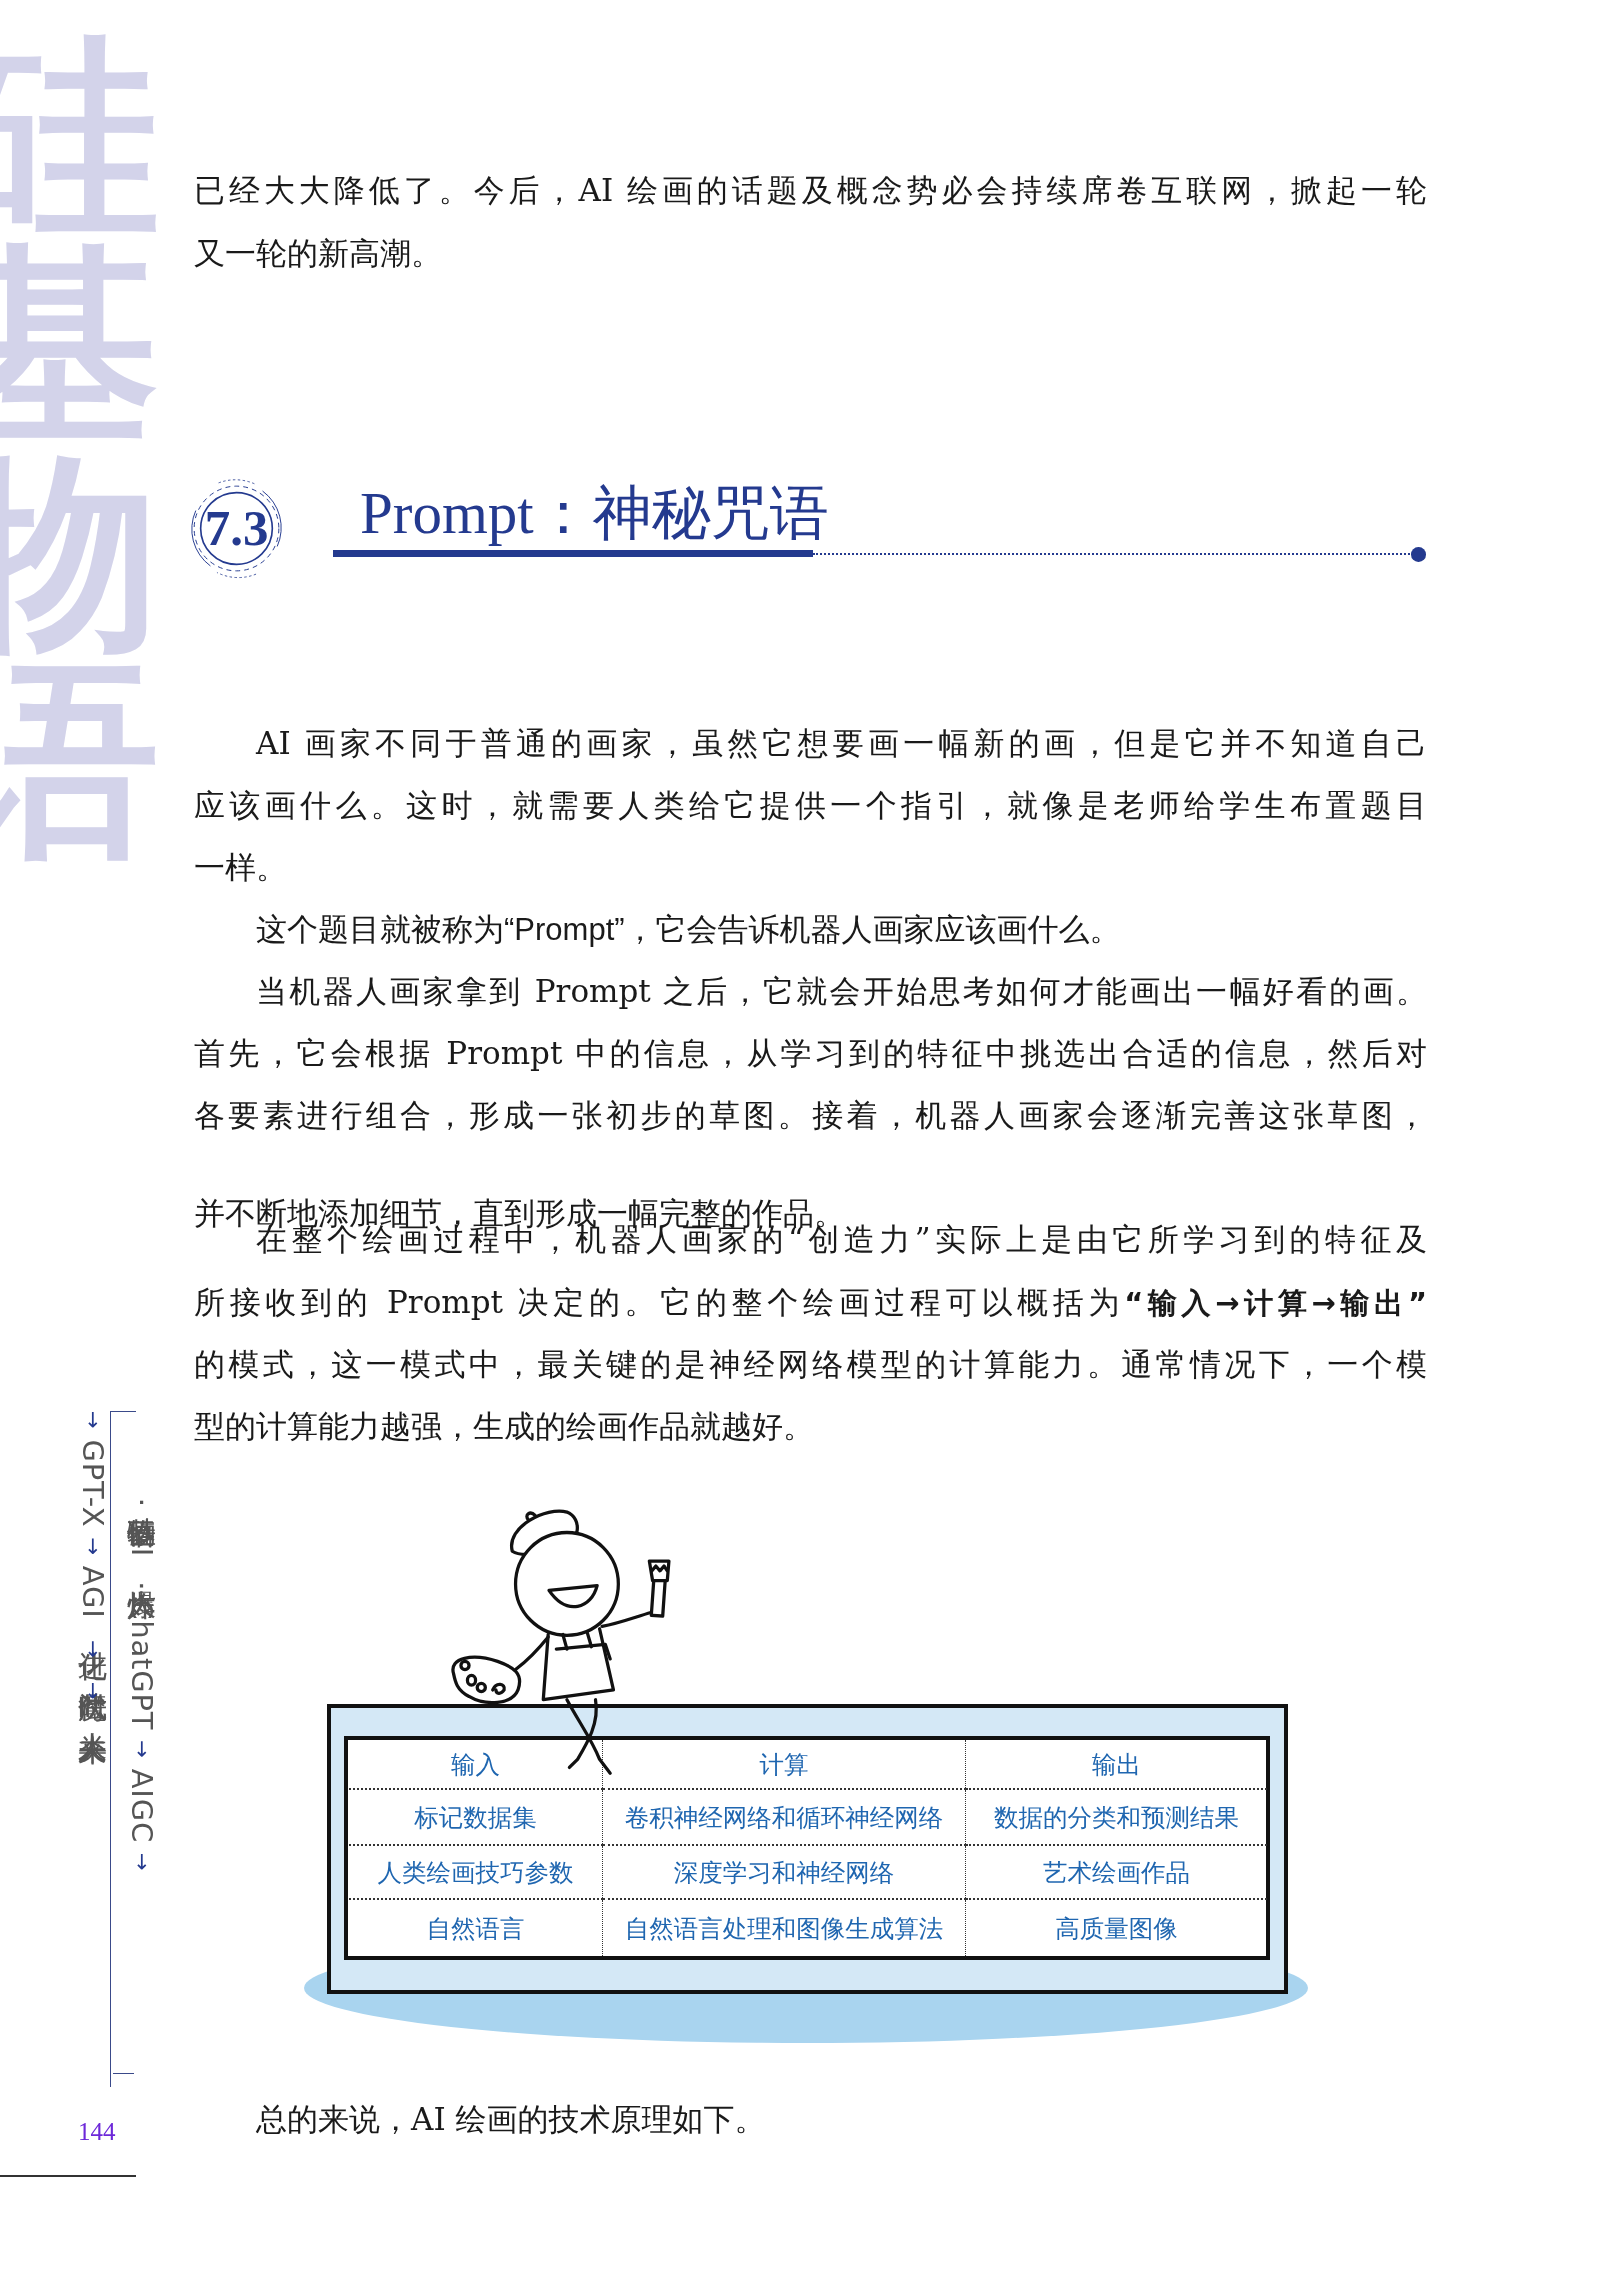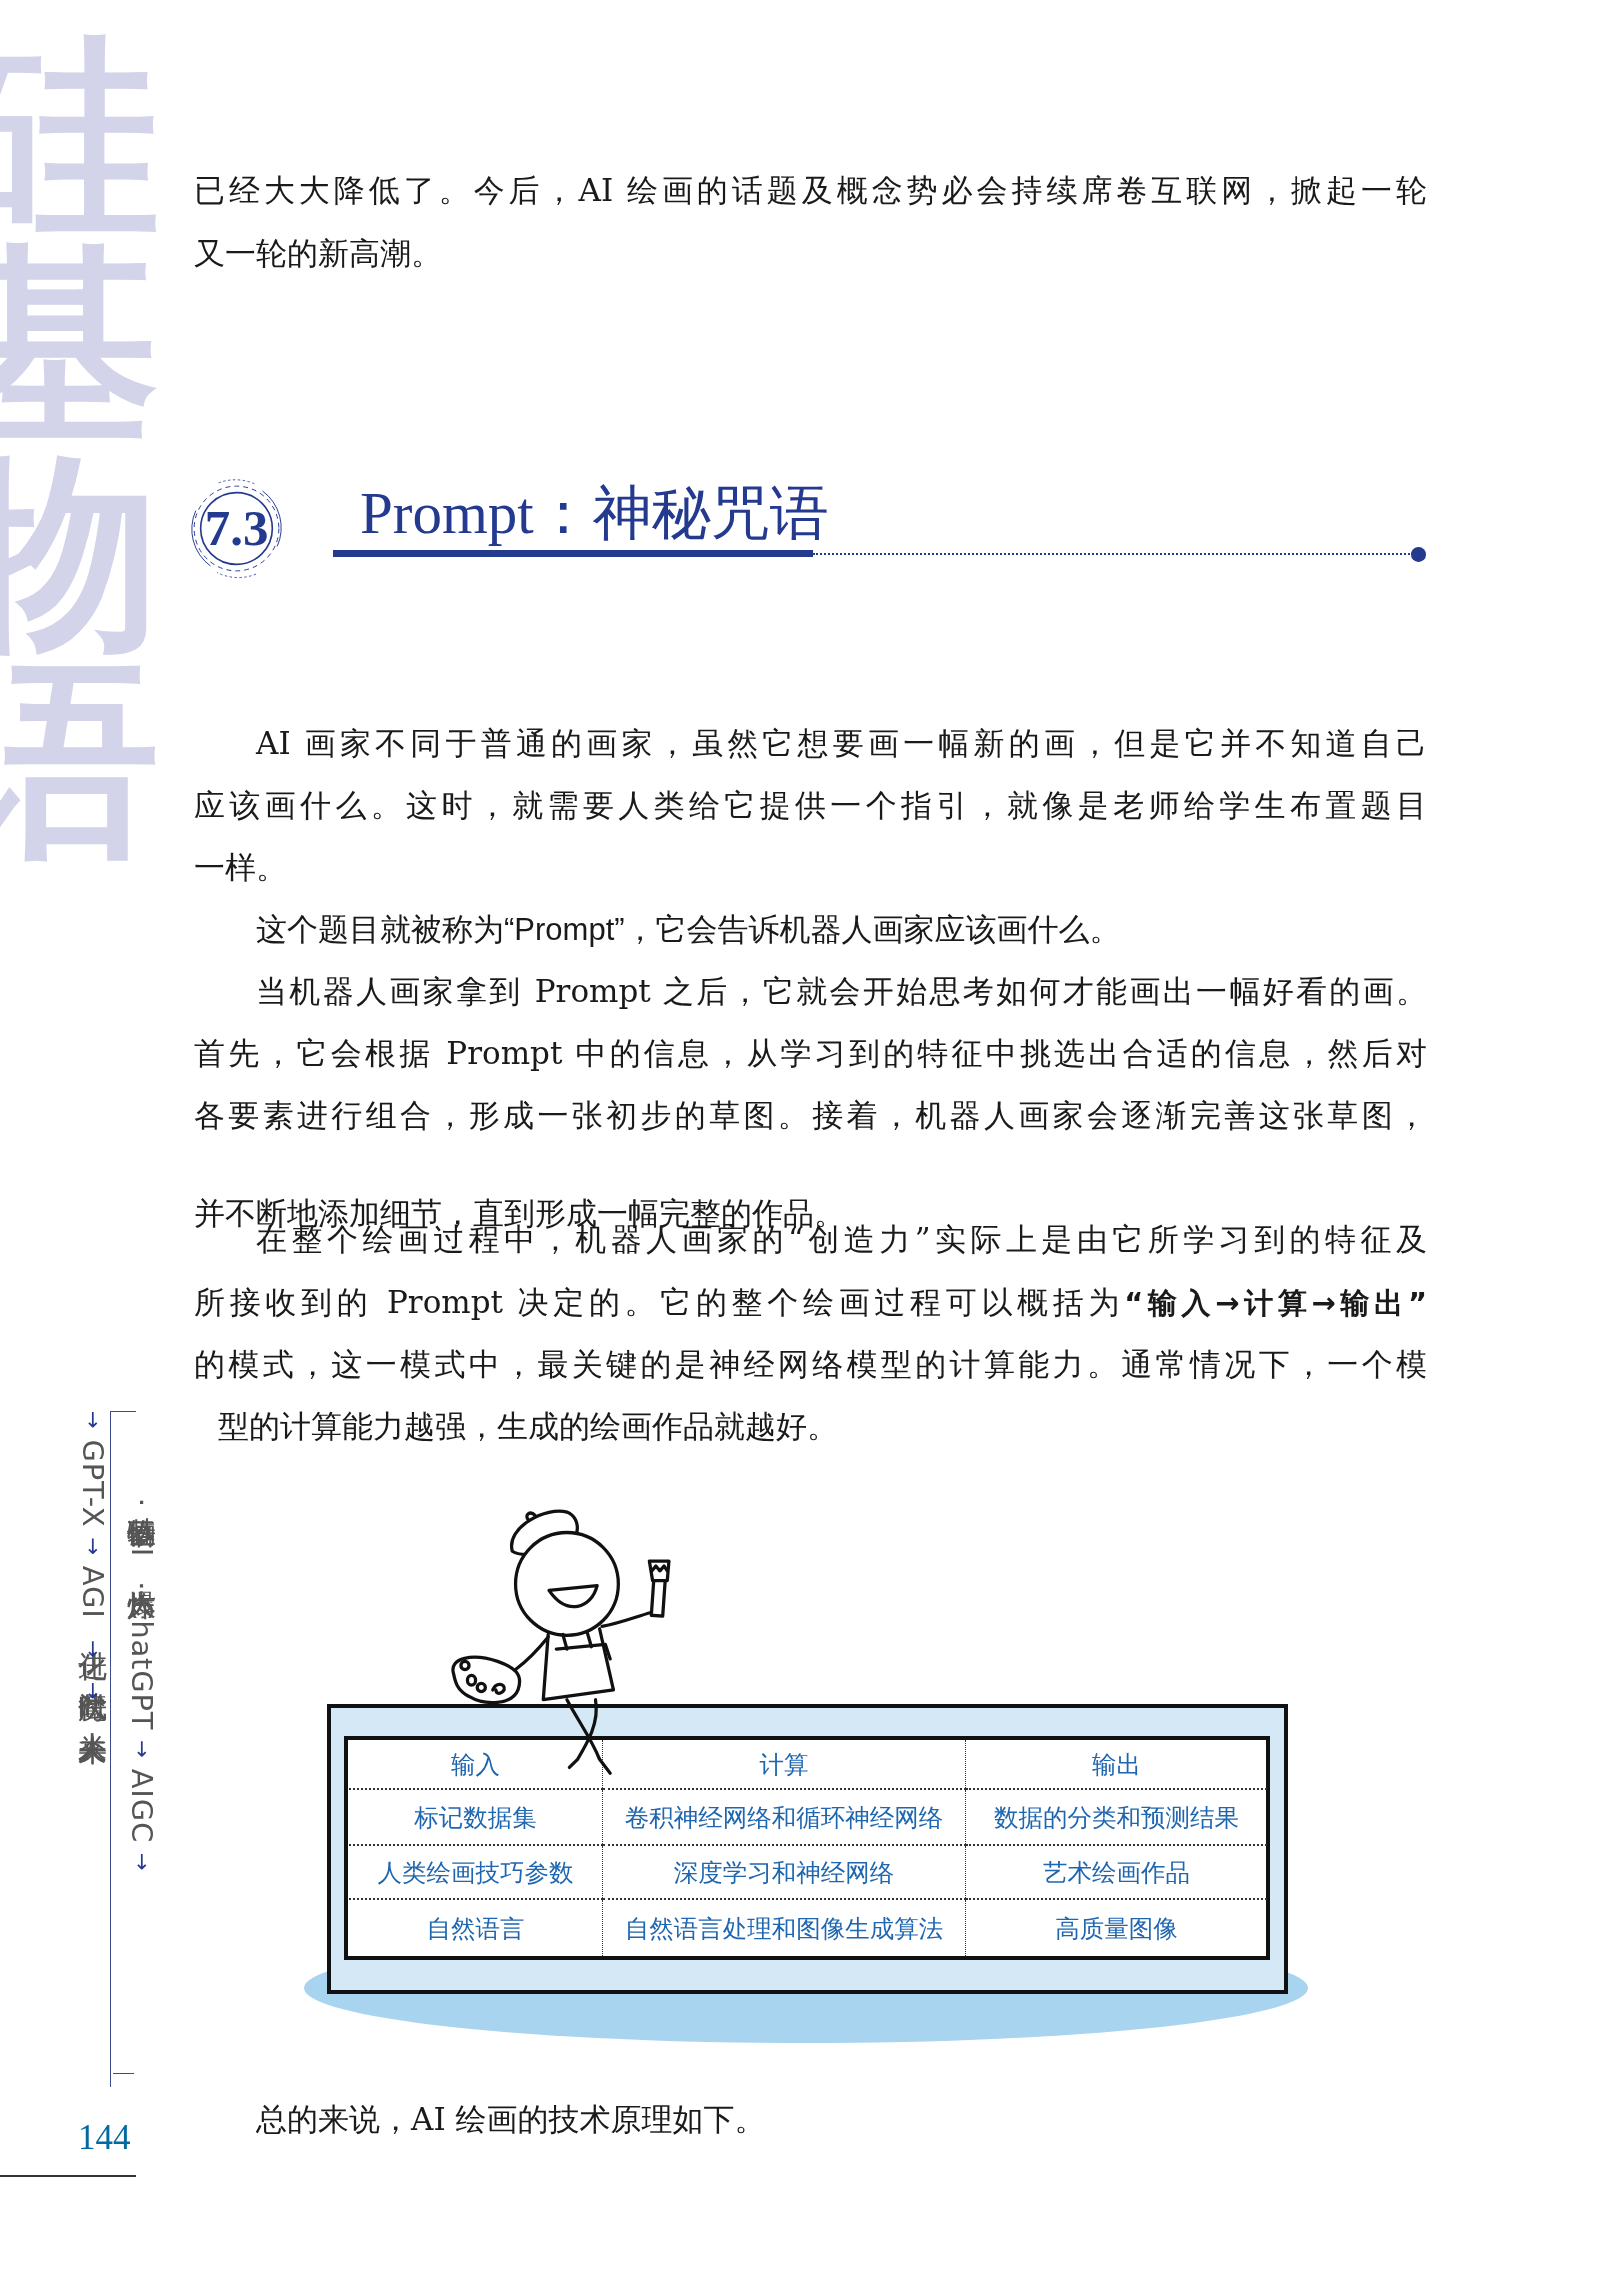--- a/index.html
+++ b/index.html
@@ -25,21 +25,21 @@
   .sec-dots { position:absolute; left:813px; top:553px; width:604px; height:0; border-top:2.4px dotted #243a8f; }
   .sec-dot { position:absolute; left:1411px; top:547px; width:14.7px; height:14.7px; border-radius:50%; background:#243a8f; }
 
   
   .side-bracket { position:absolute; left:110px; top:1411px; width:24.5px; height:675px; border-left:1.6px solid #3a4a8a;
                   border-top:1.6px solid #3a4a8a; }
   .side-bracket2 { position:absolute; left:113px; top:2073px; width:21px; height:0; border-top:1.6px solid #3a4a8a; }
   .vcol { position:absolute; writing-mode:vertical-rl; font-family:"DejaVu Sans","Liberation Sans",sans-serif;
           font-size:29px; color:#555; white-space:nowrap; letter-spacing:0.8px; }
   .vcol .arr { color:#243a8f; font-size:21px; }
-  .page-num { position:absolute; left:78px; top:2118px; font-family:"Liberation Serif",serif; font-size:35px; color:#0369a1; }
+  .page-num { position:absolute; left:78px; top:2118px; font-family:"Liberation Serif",serif; font-size:25px; color:#6d28d9; }
   .page-rule { position:absolute; left:0; top:2175px; width:136px; height:1.6px; background:#333; }
 
   
   .shadow { position:absolute; left:304px; top:1933px; width:1004px; height:110px; border-radius:50%; background:#a9d4ef; }
   .outer-box { position:absolute; left:327px; top:1704px; width:953px; height:282px; background:#d4e8f6; border:4.9px solid #111; }
   .inner-box { position:absolute; left:344px; top:1736px; width:918px; height:216px; background:#fff; border:4.9px solid #111; }
   table.flow { position:absolute; left:349px; top:1740px; width:918px; height:216px; border-collapse:collapse;
                font-family:"DejaVu Sans","Liberation Sans",sans-serif; color:#1f66b0; font-size:24.5px; table-layout:fixed; }
   table.flow td { text-align:center; vertical-align:middle; padding:0; white-space:nowrap;margin-top:32px; }
   table.flow tr:not(:last-child) td { border-bottom:2.4px dotted #333; }
@@ -86,21 +86,21 @@
 <div class="para-line indent" style="top:976px;">当机器人画家拿到 Prompt 之后，它就会开始思考如何才能画出一幅好看的画。</div>
 <div class="para-line" style="top:1038px;">首先，它会根据 Prompt 中的信息，从学习到的特征中挑选出合适的信息，然后对</div>
 <div class="para-line" style="top:1100px;">各要素进行组合，形成一张初步的草图。接着，机器人画家会逐渐完善这张草图，</div>
 <div class="para-line last" style="top:1198px;">并不断地添加细节，直到形成一幅完整的作品。</div>
 
 <div class="para-line indent" style="top:1224px;">在整个绘画过程中，机器人画家的“创造力”实际上是由它所学习到的特征及</div>
 <div class="para-line" style="top:1287px;">
   <span>所接收到的 Prompt 决定的。它的整个绘画过程可以概括为</span><span class="bold-quote">“输入→计算→输出”</span>
 </div>
 <div class="para-line" style="top:1349px;">的模式，这一模式中，最关键的是神经网络模型的计算能力。通常情况下，一个模</div>
-<div class="para-line last" style="top:1411px;margin-left:24px;">型的计算能力越强，生成的绘画作品就越好。</div>
+<div class="para-line last" style="top:1411px;">型的计算能力越强，生成的绘画作品就越好。</div>
 
 <div class="shadow"></div>
 <div class="outer-box"></div>
 <div class="inner-box"></div>
 <table class="flow">
   <colgroup>
       <col style="width:253px">
       <col style="width:363px">
       <col style="width:301px">
     </colgroup>

